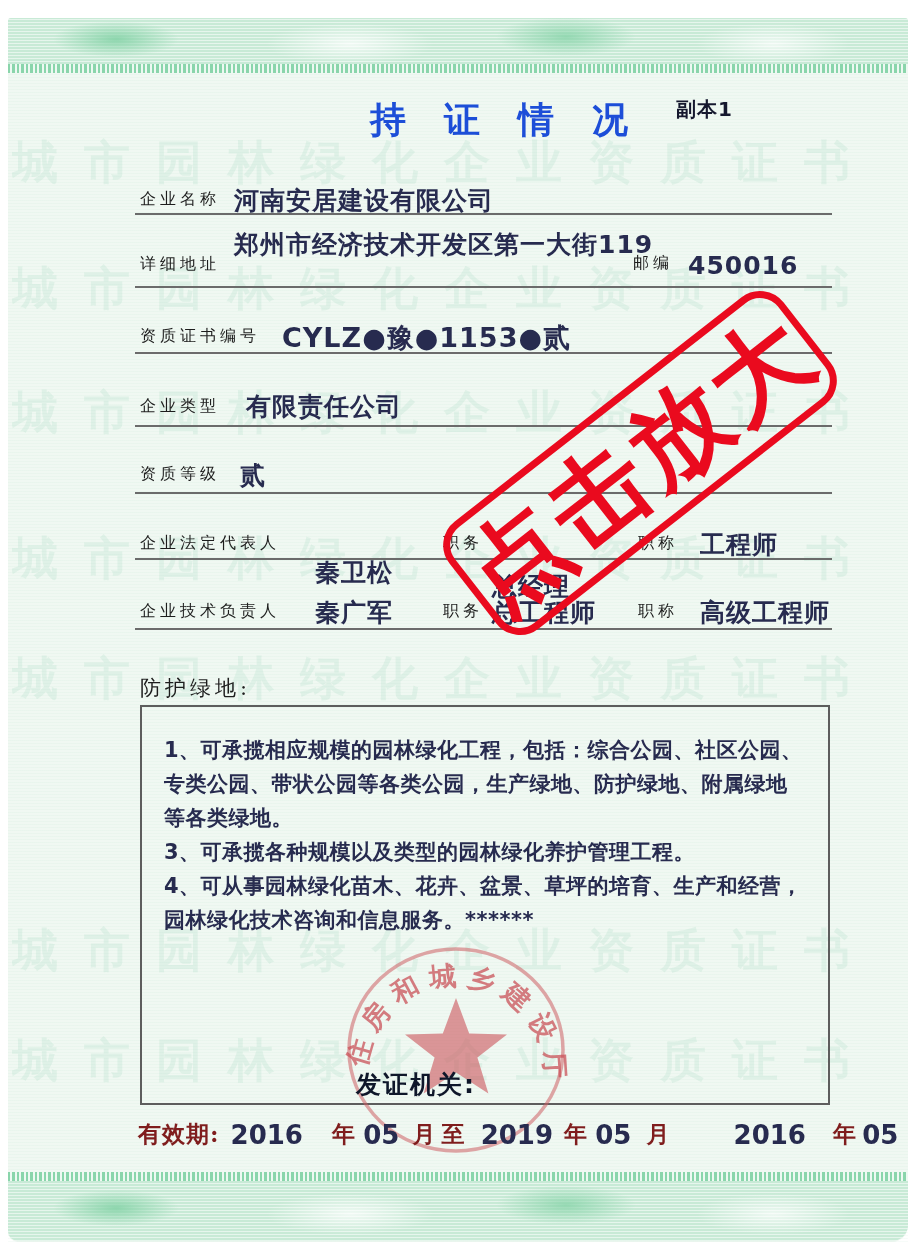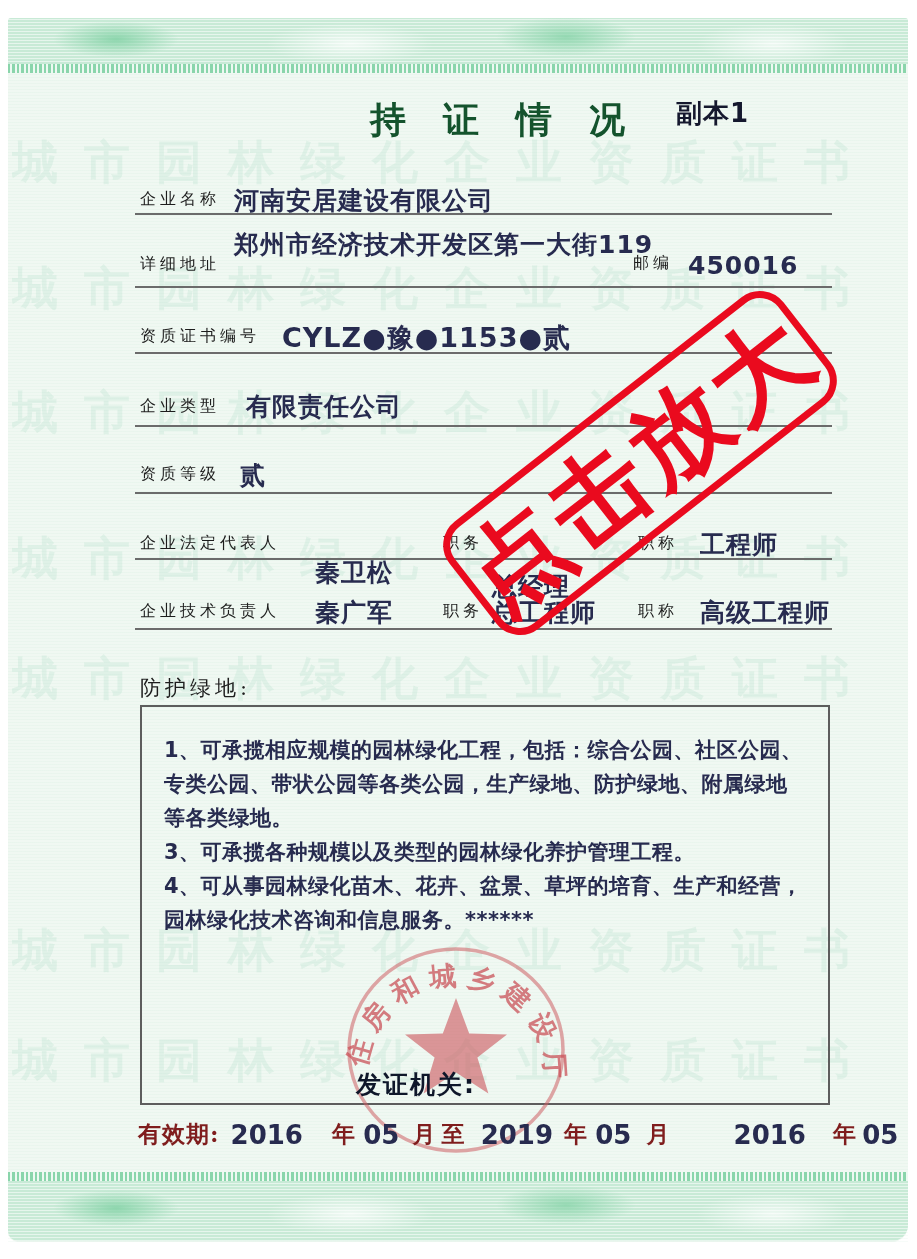--- a/index.html
+++ b/index.html
@@ -52,26 +52,26 @@
     font-size:16px; color:#1d1d1d; letter-spacing:4px; white-space:nowrap;
   }
   .value {
     position:absolute; font-weight:bold; color:#272b4f; font-size:25px;
     white-space:nowrap; letter-spacing:1px;
   }
   .rule { position:absolute; left:135px; width:697px; height:2px; background:#6b6b6b; }
 
   .doc-title {
     position:absolute; left:370px; top:96px;
-    font-family:Liberation Serif, serif;
-    font-weight:bold; font-size:36px; letter-spacing:14px; color:#14532d; white-space:nowrap;
+    font-family:Liberation Sans, sans-serif;
+    font-weight:bold; font-size:36px; letter-spacing:14px; color:#1d4ed8; white-space:nowrap;
   }
   .copy-label {
     position:absolute; left:676px; top:96px;
-    font-weight:bold; font-size:26px; color:#15182e; letter-spacing:1px;
+    font-weight:bold; font-size:20px; color:#15182e; letter-spacing:1px;
   }
 
   .scope-box {
     position:absolute; left:140px; top:705px; width:690px; height:400px;
     border:2px solid #5d5d5d; box-sizing:border-box;
     padding:26px 22px 0 22px;
   }
   .scope-box p {
     margin:0; font-weight:bold; color:#272b4f;
     font-size:21px; line-height:34px; letter-spacing:0.5px;

